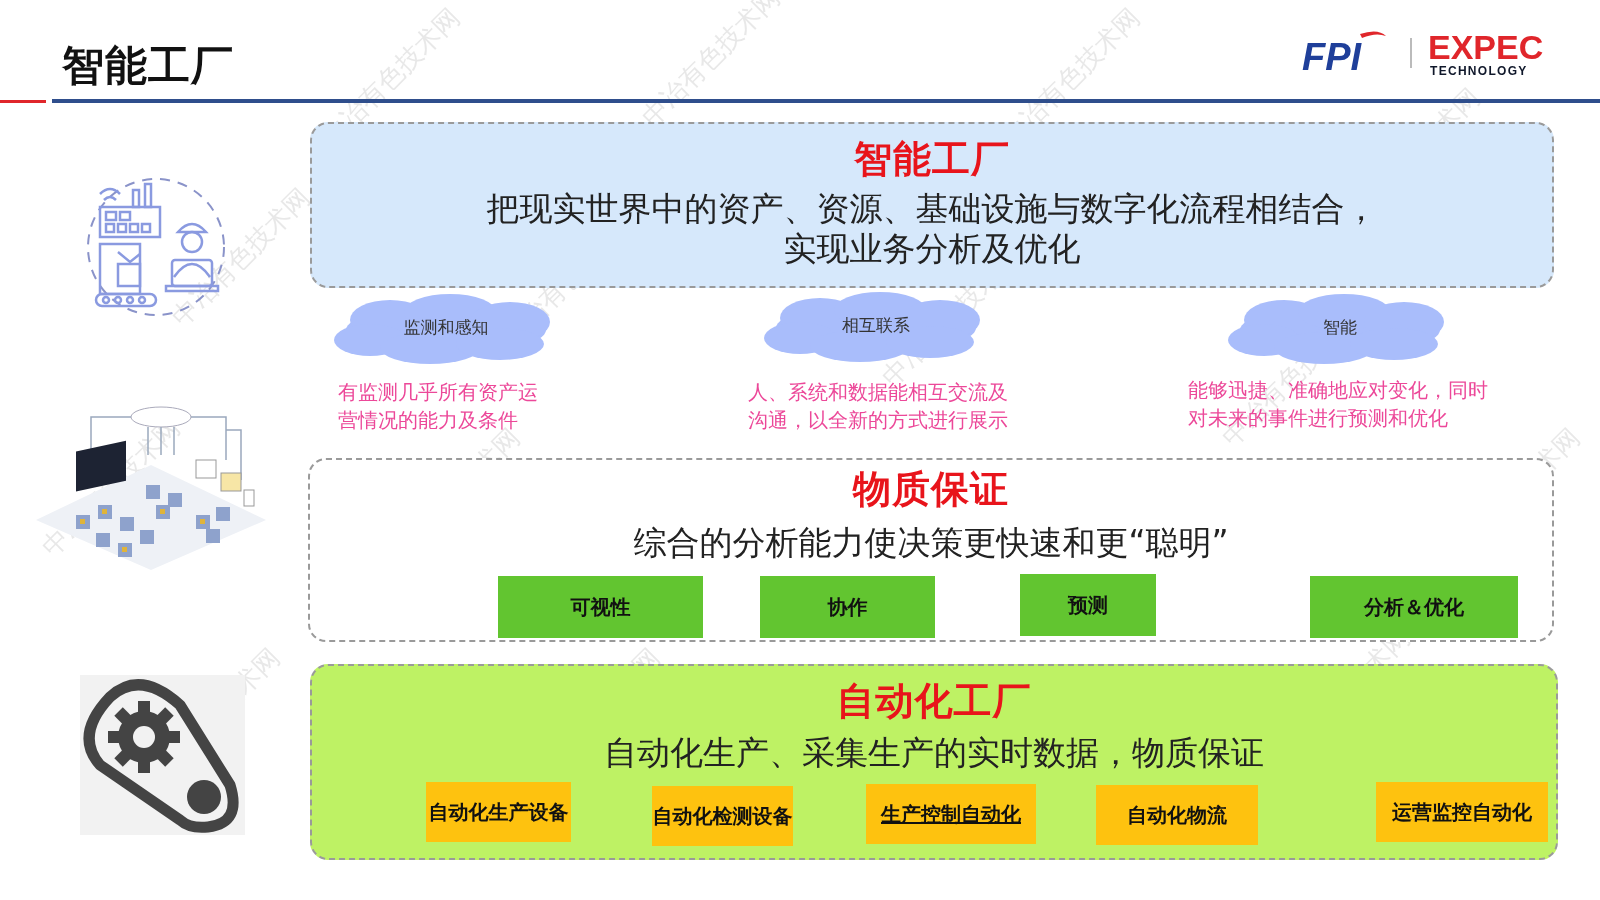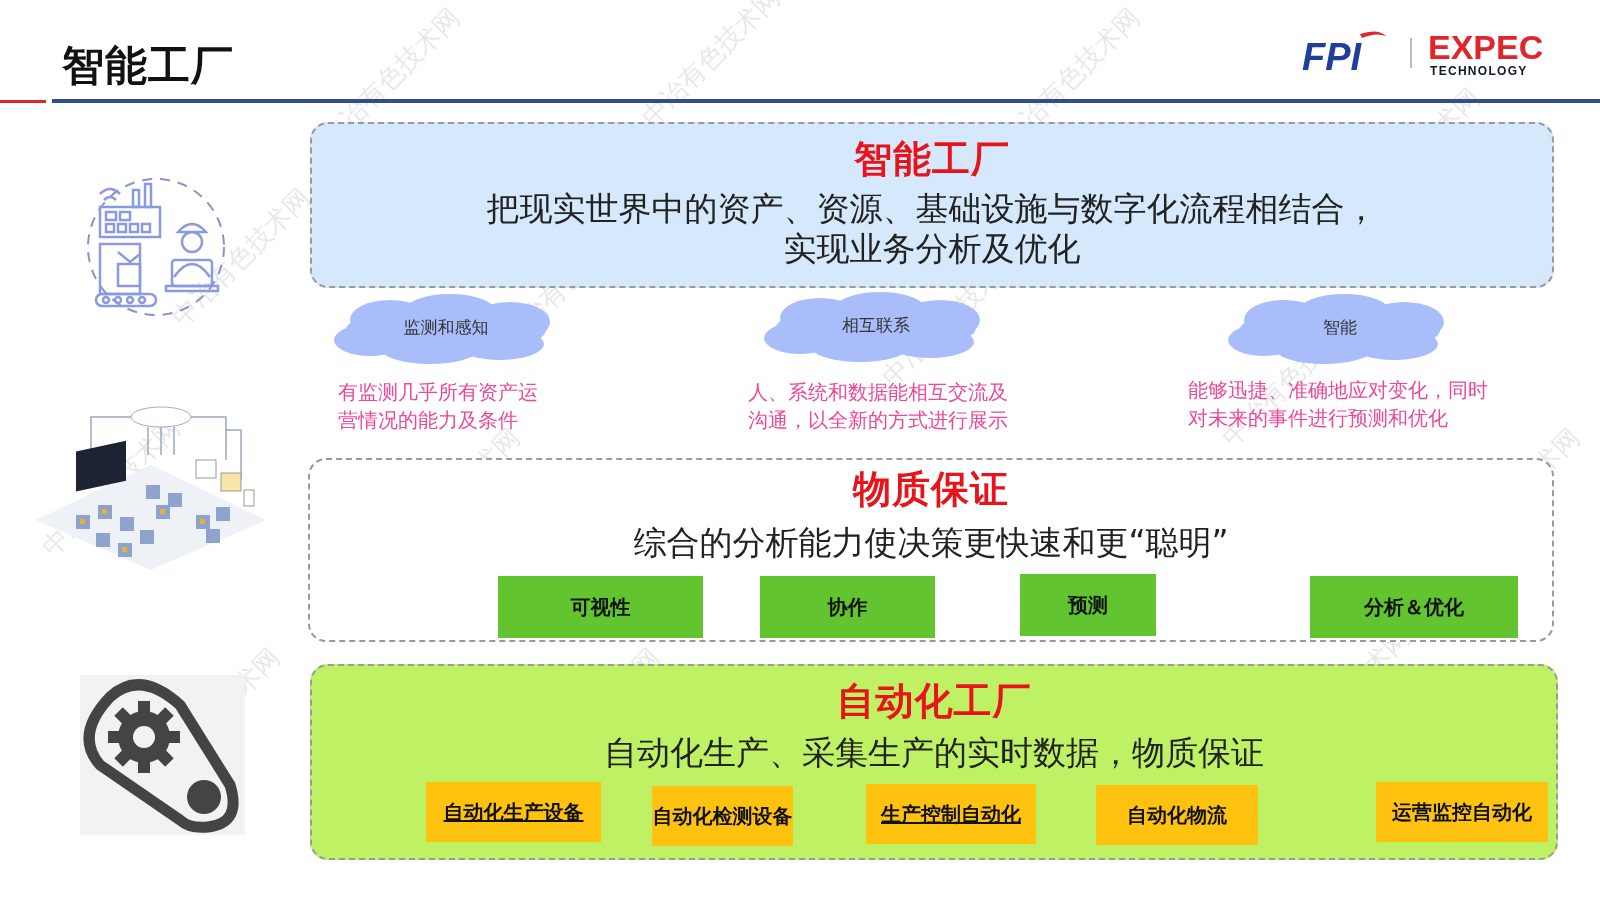--- a/index.html
+++ b/index.html
@@ -239,17 +239,17 @@
 </div>
 <div class="chip chip-green" style="left:498px;top:576px;width:205px;">可视性</div>
 <div class="chip chip-green" style="left:760px;top:576px;width:175px;">协作</div>
 <div class="chip chip-green" style="left:1020px;top:574px;width:136px;">预测</div>
 <div class="chip chip-green" style="left:1262px;top:576px;width:208px;margin-left:48px;">分析＆优化</div>
 
 <div class="section sec-auto">
   <div class="sec-title" style="top:10px;">自动化工厂</div>
   <div class="sec-desc" style="top:66px;">自动化生产、采集生产的实时数据，物质保证</div>
 </div>
-<div class="chip chip-yellow" style="left:426px;top:782px;width:175px;text-decoration:underline;">自动化生产设备</div>
+<div class="chip chip-yellow" style="left:426px;top:782px;width:145px;">自动化生产设备</div>
 <div class="chip chip-yellow" style="left:652px;top:786px;width:141px;">自动化检测设备</div>
 <div class="chip chip-yellow" style="left:866px;top:784px;width:170px;text-decoration:underline;">生产控制自动化</div>
 <div class="chip chip-yellow" style="left:1096px;top:785px;width:162px;">自动化物流</div>
 <div class="chip chip-yellow" style="left:1376px;top:782px;width:172px;">运营监控自动化</div>
 
 </body></html>

